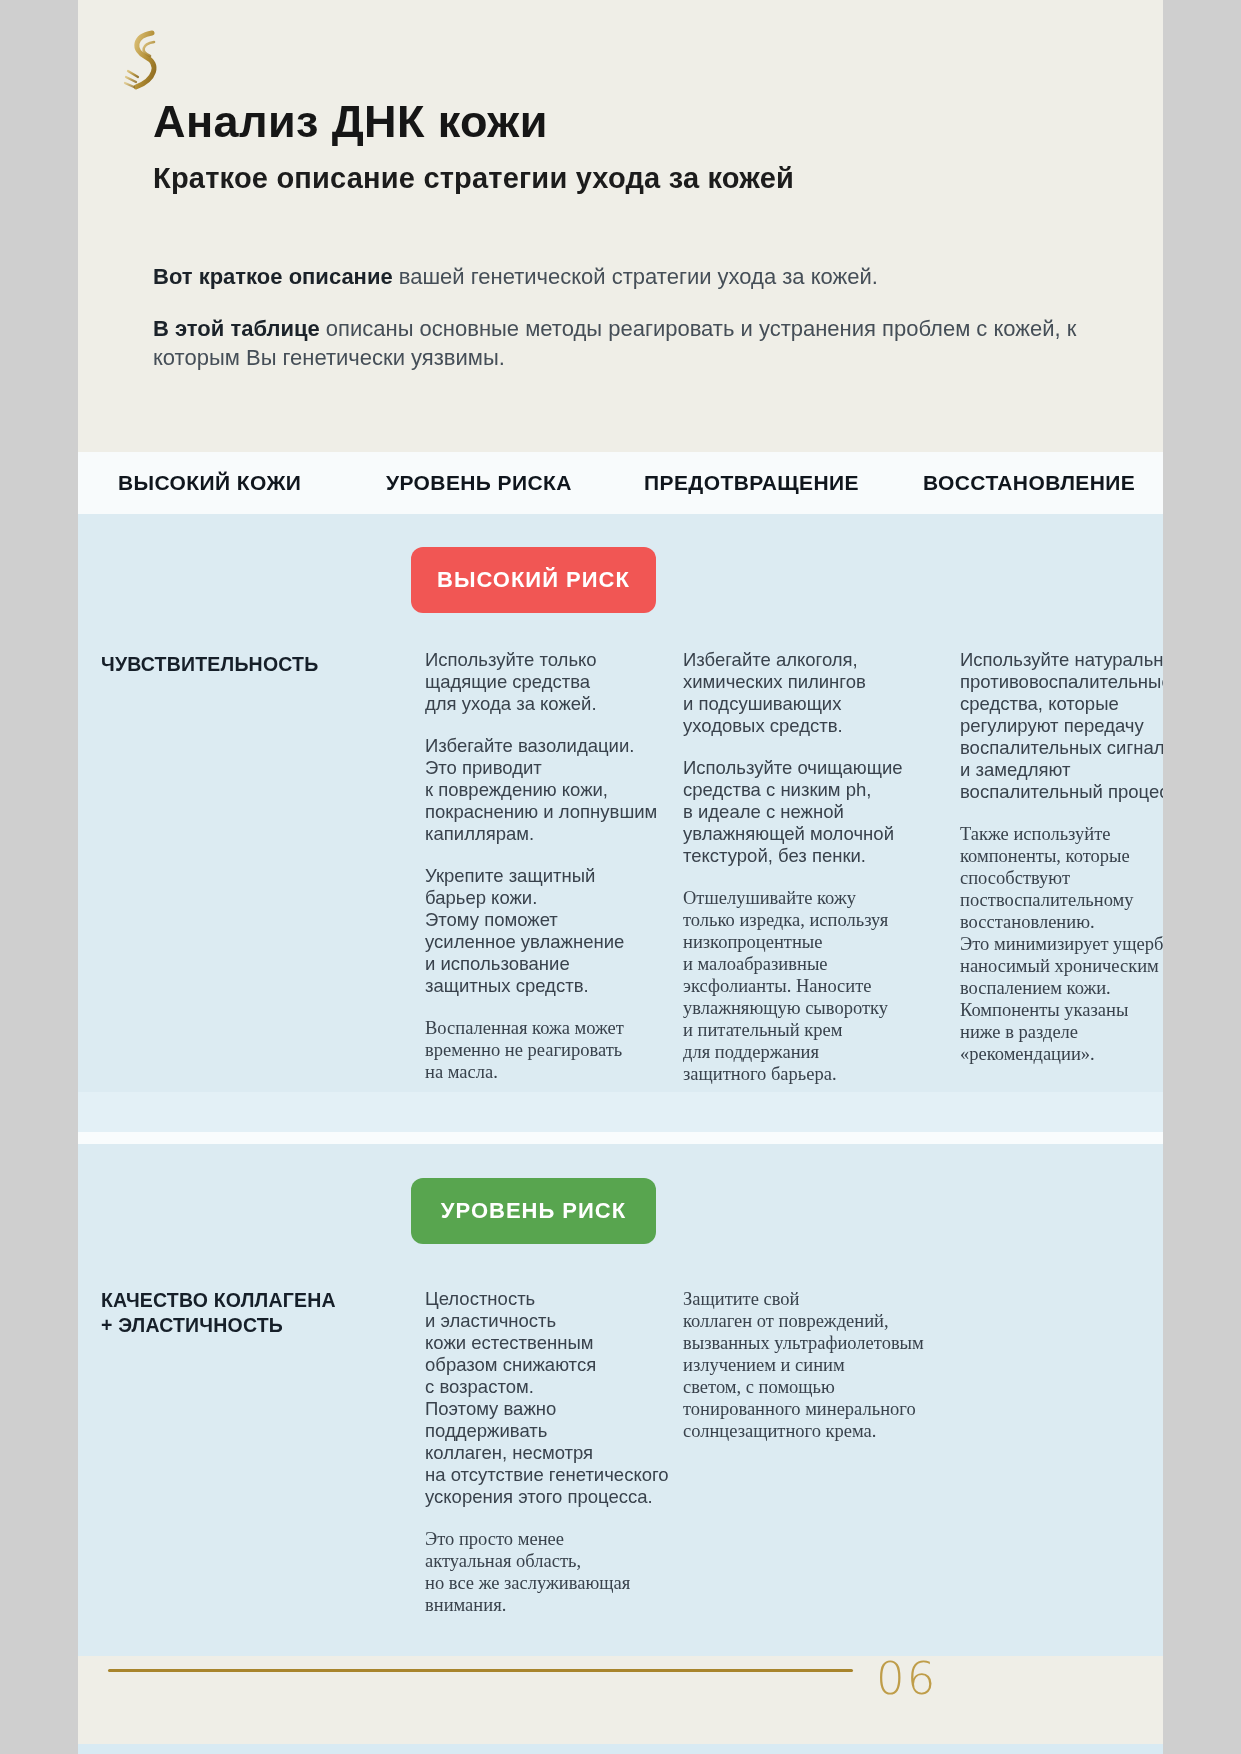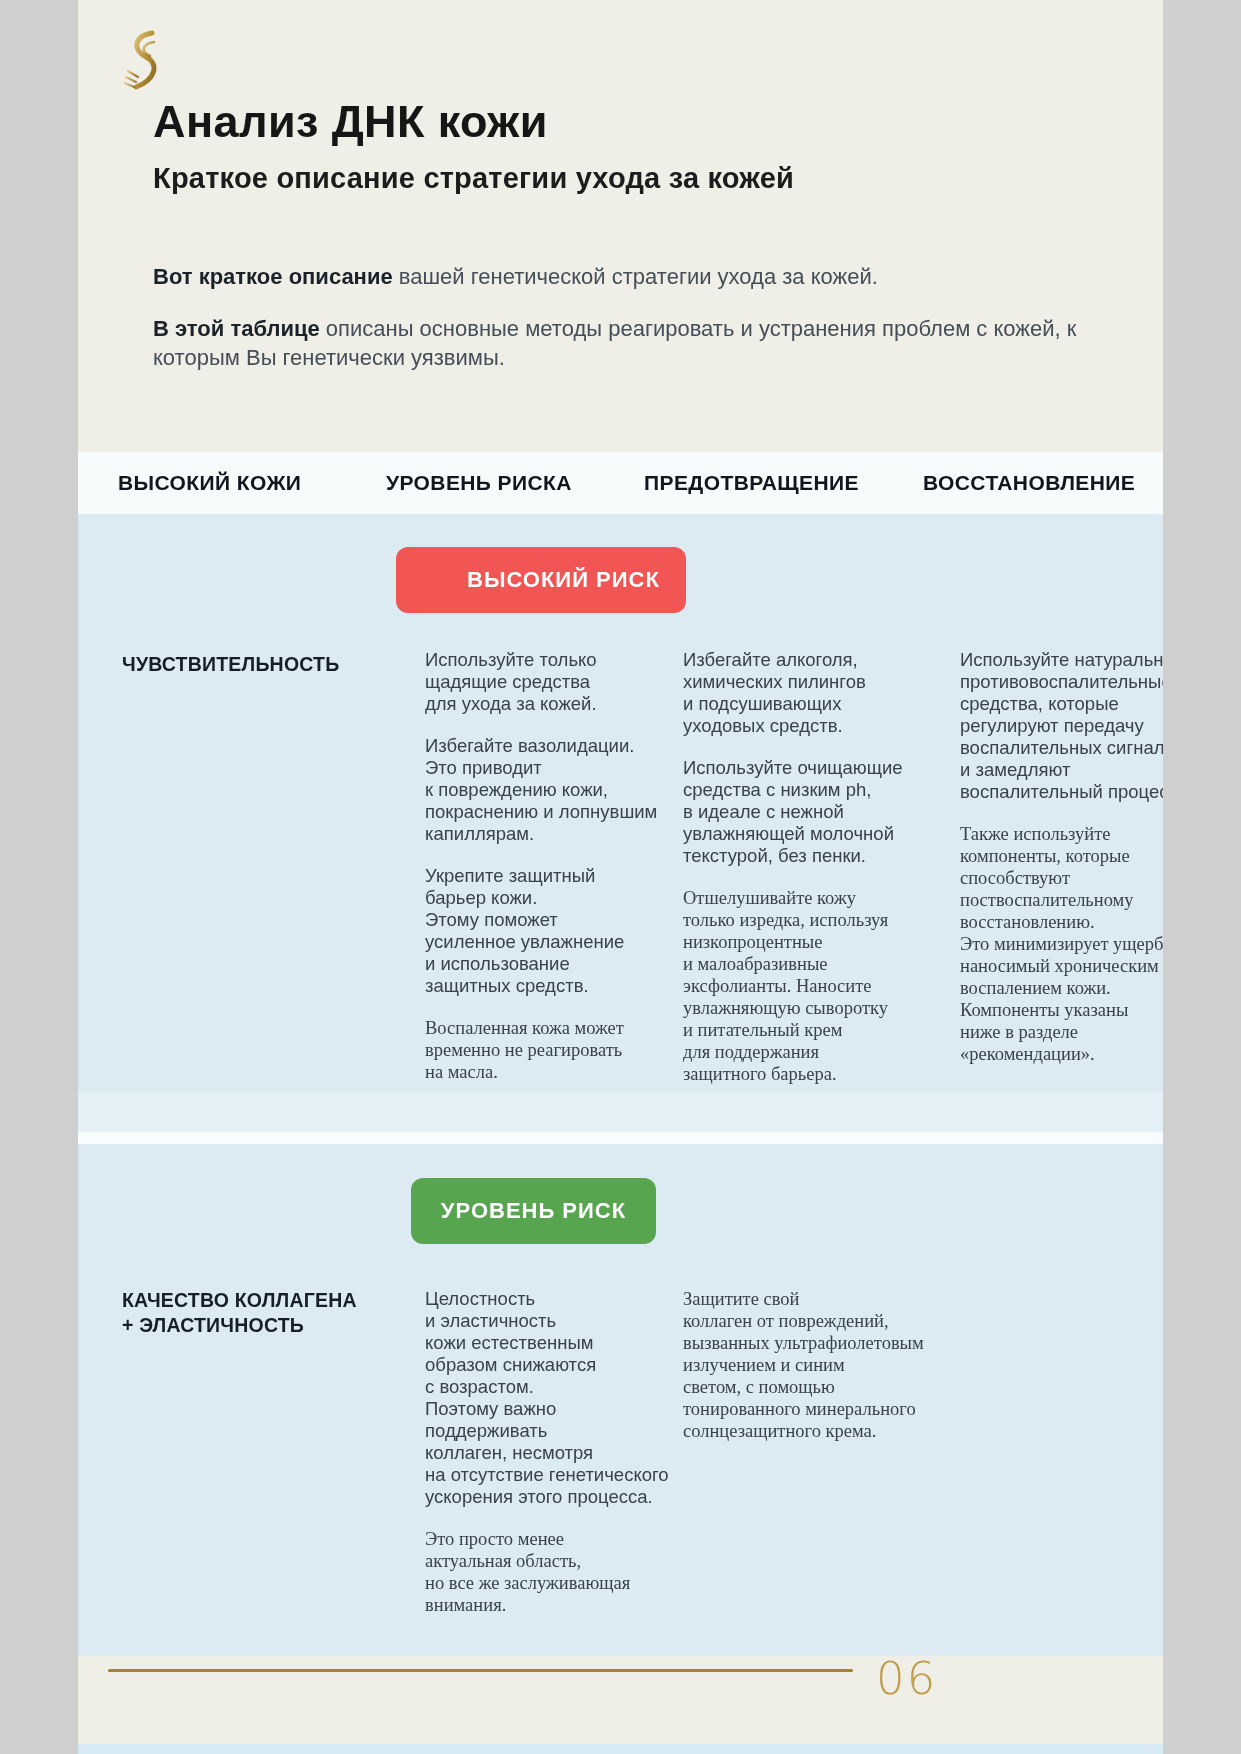--- a/index.html
+++ b/index.html
@@ -47,25 +47,25 @@
   .sec1-strip{left:0;top:1092px;width:1241px;height:40px;background:#e3f0f6;}
   .sec-gap{left:0;top:1132px;width:1241px;height:12px;background:#f9fcfd;}
   .sec2{left:0;top:1144px;width:1241px;height:512px;background:#dcebf2;}
 
   .badge{
     width:245px;height:66px;border-radius:12px;
     display:flex;align-items:center;justify-content:center;
     color:#ffffff;font-size:22px;font-weight:800;letter-spacing:1px;
     white-space:nowrap;
   }
-  .badge-high{left:318px;top:547px;padding-left:45px;}
+  .badge-high{left:333px;top:547px;}
   .badge-low{left:333px;top:1178px;}
 
   .row-label{
-    left:44px;width:280px;
+    left:23px;width:280px;
     font-size:19.5px;font-weight:800;letter-spacing:.2px;line-height:25px;
     color:#161f29;white-space:pre-line;
   }
   .label1{top:652px;}
   .label2{top:1288px;}
 
   .cell{
     font-size:18.5px;line-height:22px;color:#39424c;margin-left:37px;
   }
   .cell .para{white-space:pre-line;margin:0 0 20px 0;}

